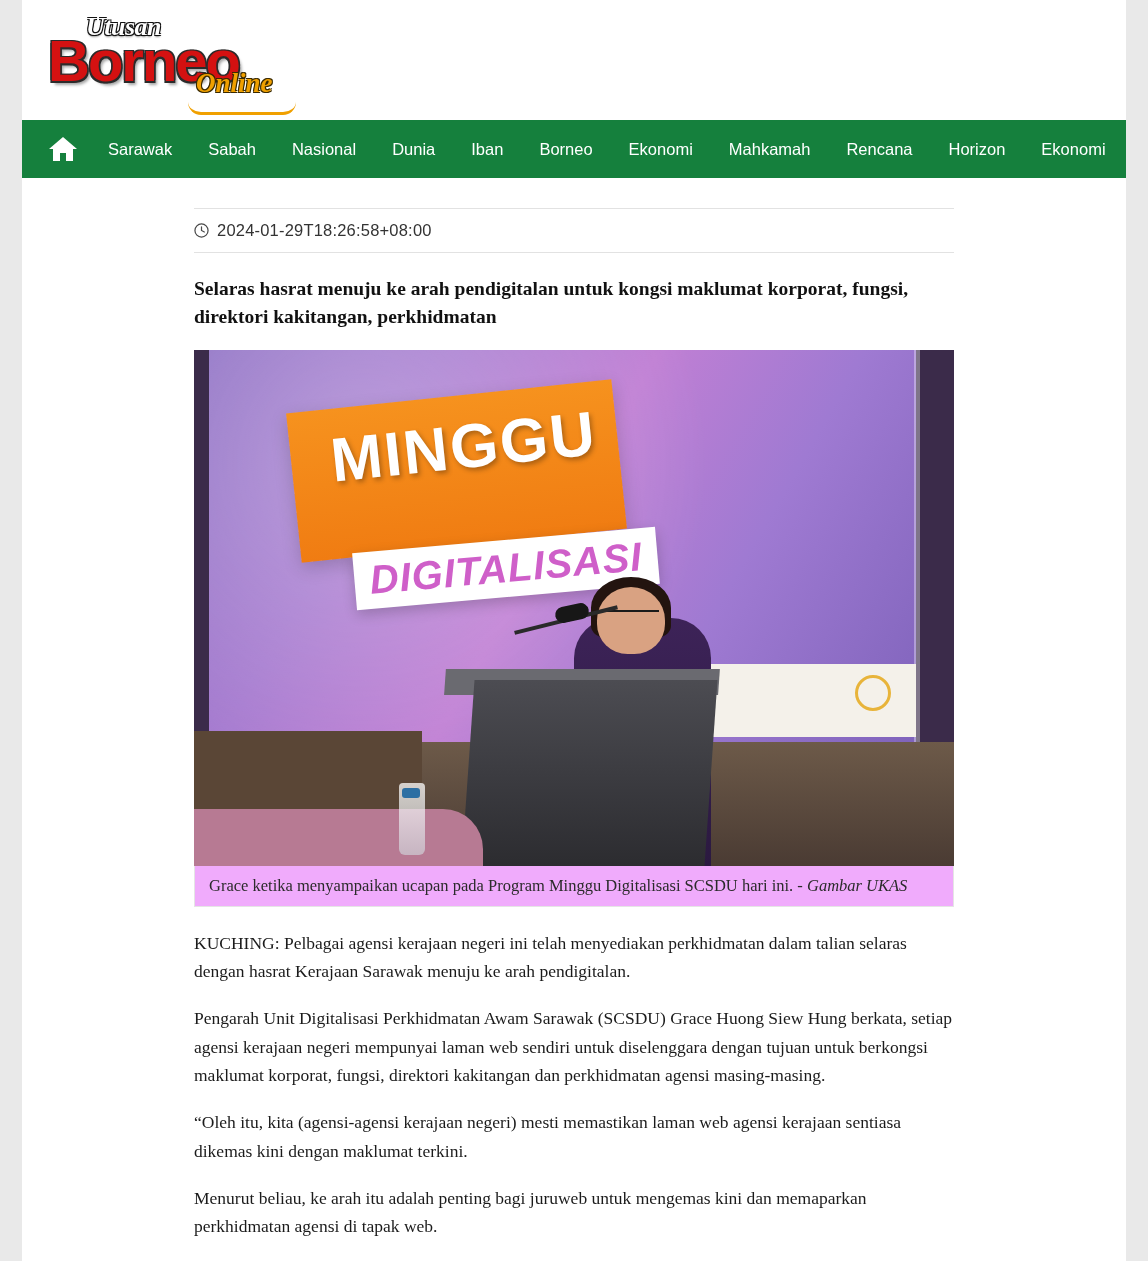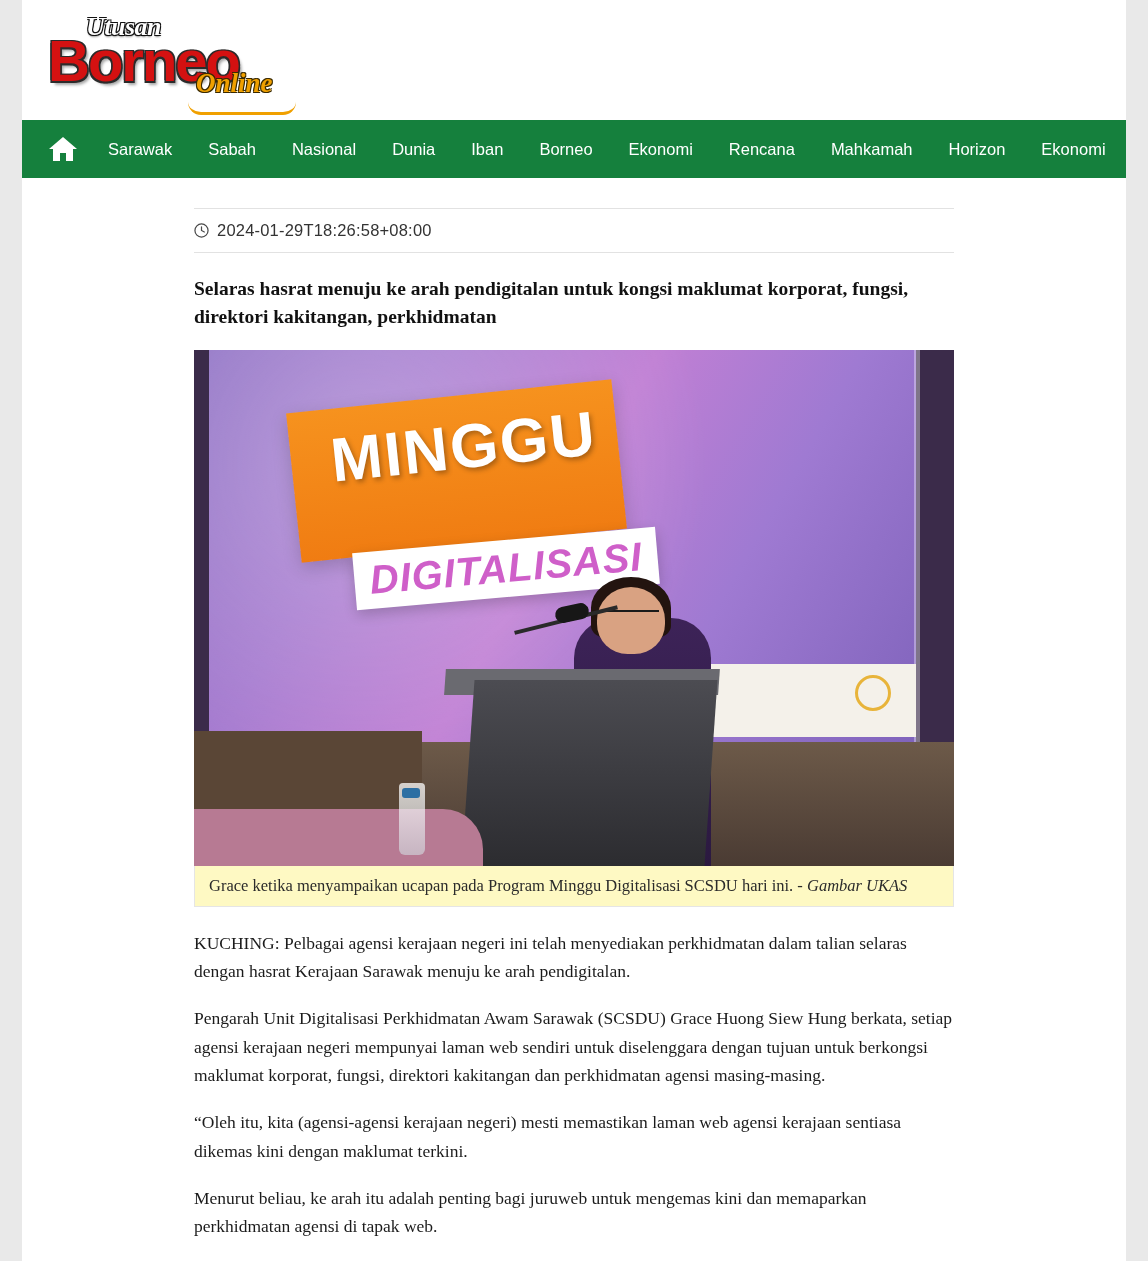--- a/index.html
+++ b/index.html
@@ -374,21 +374,21 @@
   .photo .dark-left {
     position: absolute;
     left: 0;
     top: 74%;
     width: 30%;
     height: 18%;
     background: #5a4636;
   }
 
   figcaption.caption {
-    background: #fef9c3;
+    background: #f0abfc;
     border: 1px solid #e5e5e5;
     border-top: none;
     padding: 10px 14px;
     font-family: "Liberation Serif", serif;
     font-size: 16.5px;
     color: #2b2b2b;
   }
   figcaption.caption .credit { font-style: italic; }
 
   .body-text p {
@@ -422,22 +422,22 @@
         <path d="M15 1 L29 13 L25 13 L25 25 L18 25 L18 17 L12 17 L12 25 L5 25 L5 13 L1 13 Z" fill="#ffffff"></path>
       </svg>
     </a>
     <a class="navlink" href="#">Sarawak</a>
     <a class="navlink" href="#">Sabah</a>
     <a class="navlink" href="#">Nasional</a>
     <a class="navlink" href="#">Dunia</a>
     <a class="navlink" href="#">Iban</a>
     <a class="navlink" href="#">Borneo</a>
     <a class="navlink" href="#">Ekonomi</a>
+    <a class="navlink" href="#">Mahkamah</a>
     <a class="navlink" href="#">Rencana</a>
-    <a class="navlink" href="#">Mahkamah</a>
     <a class="navlink" href="#">Horizon</a>
     <a class="navlink" href="#">Ekonomi</a>
     <a class="navlink" href="#">PRU15</a>
 
   </nav>
 
   <div class="content">
     <div class="thin-rule-top"></div>
 
     <div class="meta">

